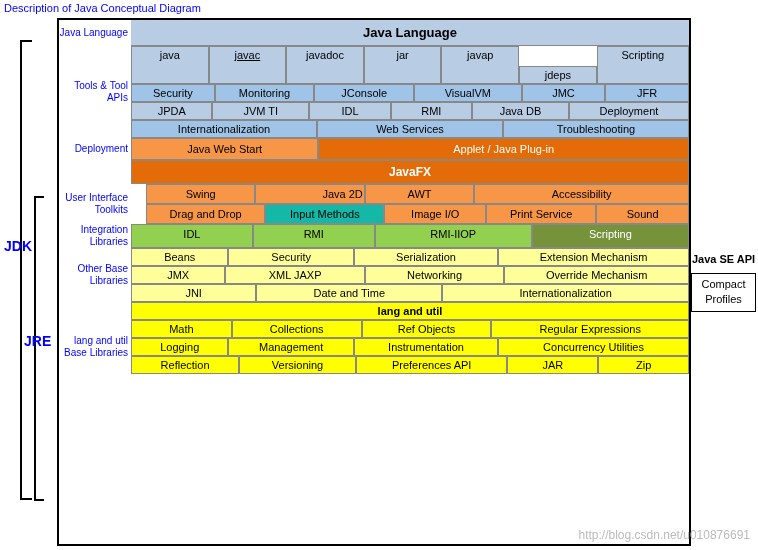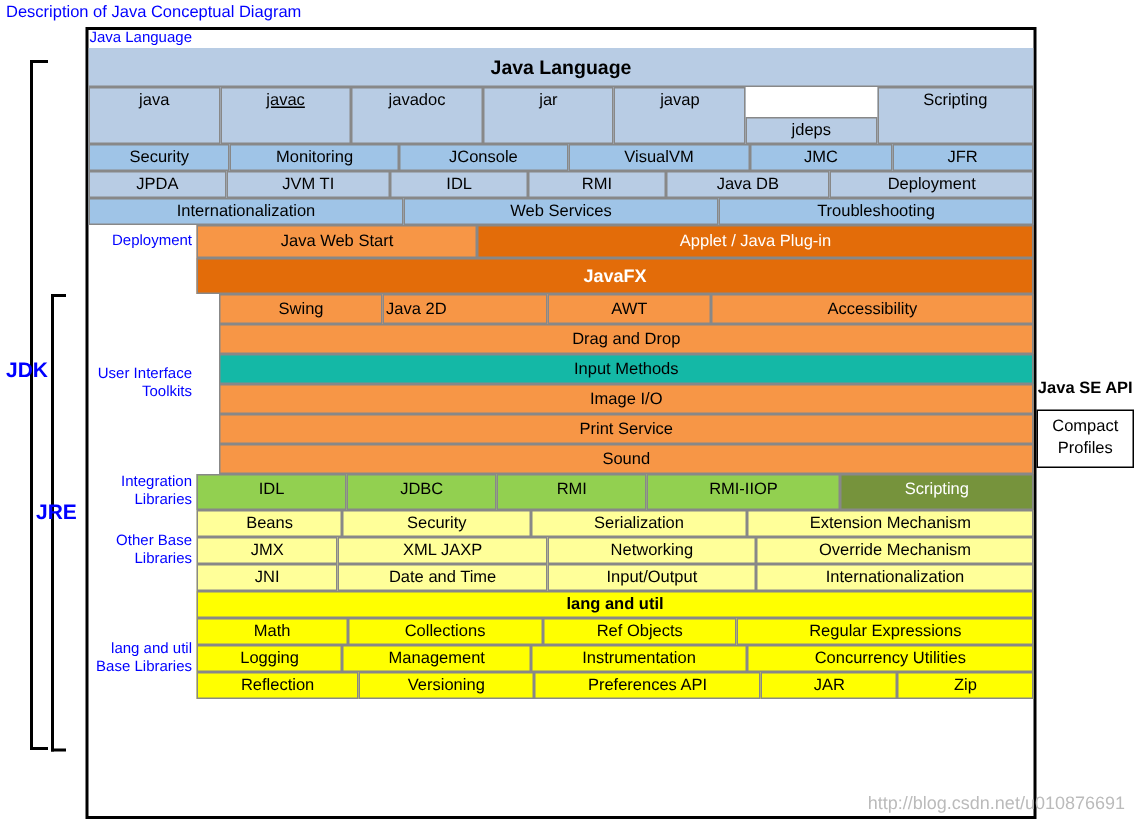--- a/index.html
+++ b/index.html
@@ -22,26 +22,27 @@
 
       <div style="position:absolute; left:18px; top:22px; width:12px; height:460px; border-left:2px solid #000; border-top:2px solid #000; border-bottom:2px solid #000;"></div>
       <div style="position:absolute; left:2px; top:220px; font-weight:bold; font-size:14px; color:#00f;">JDK</div>
 
       <div style="position:absolute; left:32px; top:178px; width:10px; height:305px; border-left:2px solid #000; border-top:2px solid #000; border-bottom:2px solid #000;"></div>
       <div style="position:absolute; left:22px; top:315px; font-weight:bold; font-size:14px; color:#00f;">JRE</div>
     </div>
 
     <div style="flex:1; border:2px solid #000; overflow:hidden;">
 
-      <div style="display:flex; flex-direction:column;">
+      <div style="display:flex; flex-direction:row;">
         <div class="section-label" style="width:72px; font-size:10px; color:#00f; text-align:right; padding-right:3px; display:flex; align-items:center; justify-content:flex-end; line-height:1.2;">Java Language</div>
         <div style="flex:1; background:#b8cce4; text-align:center; font-weight:bold; font-size:13px; padding:5px; border-bottom:1px solid #888;">Java Language</div>
       </div>
 
       <div style="display:flex; flex-direction:row;">
+        <div class="section-label" style="width:72px; font-size:10px; color:#00f; text-align:right; padding-right:3px; display:flex; align-items:center; justify-content:flex-end; line-height:1.2;">Tools &amp; Tool APIs</div>
         <div style="flex:1;">
 
           <div style="display:flex;">
             <div style="flex:1; background:#b8cce4; border:1px solid #888; text-align:center; padding:2px 1px; font-size:11px;">java</div>
             <div style="flex:1; background:#b8cce4; border:1px solid #888; text-align:center; padding:2px 1px; font-size:11px;text-decoration:underline;">javac</div>
             <div style="flex:1; background:#b8cce4; border:1px solid #888; text-align:center; padding:2px 1px; font-size:11px;">javadoc</div>
             <div style="flex:1; background:#b8cce4; border:1px solid #888; text-align:center; padding:2px 1px; font-size:11px;">jar</div>
             <div style="flex:1; background:#b8cce4; border:1px solid #888; text-align:center; padding:2px 1px; font-size:11px;">javap</div>
             <div style="flex:1; background:#b8cce4; border:1px solid #888; text-align:center; padding:2px 1px; font-size:11px;margin-top:20px;">jdeps</div>
             <div style="flex:1.2; background:#b8cce4; border:1px solid #888; text-align:center; padding:2px 1px; font-size:11px;">Scripting</div>
@@ -84,39 +85,38 @@
       <div style="display:flex; flex-direction:row;">
         <div style="width:72px; flex-shrink:0;"></div>
         <div style="flex:1; background:#e36c09; border:1px solid #888; text-align:center; padding:4px 1px; font-size:12px; font-weight:bold; color:#fff;">JavaFX</div>
       </div>
 
       <div style="display:flex; flex-direction:row;">
         <div class="section-label" style="width:72px; font-size:10px; color:#00f; text-align:right; padding-right:3px; display:flex; align-items:center; justify-content:flex-end; line-height:1.2;">User Interface Toolkits</div>
         <div style="flex:1;margin-left:15px;">
           <div style="display:flex;">
             <div style="flex:1; background:#f79646; border:1px solid #888; text-align:center; padding:3px 1px; font-size:11px;">Swing</div>
-            <div style="flex:1; background:#f79646; border:1px solid #888; text-align:left; padding:3px 1px; font-size:11px;">Java 2D</div>
+            <div style="flex:1; background:#f79646; border:1px solid #888; text-align:right; padding:3px 1px; font-size:11px;">Java 2D</div>
             <div style="flex:1; background:#f79646; border:1px solid #888; text-align:center; padding:3px 1px; font-size:11px;">AWT</div>
             <div style="flex:2; background:#f79646; border:1px solid #888; text-align:center; padding:3px 1px; font-size:11px;">Accessibility</div>
           </div>
-          <div style="display:flex;flex-direction:column;">
+          <div style="display:flex;">
             <div style="flex:1.3; background:#f79646; border:1px solid #888; text-align:center; padding:3px 1px; font-size:11px;">Drag and Drop</div>
             <div style="flex:1.3; background:#14b8a6; border:1px solid #888; text-align:center; padding:3px 1px; font-size:11px;">Input Methods</div>
             <div style="flex:1.1; background:#f79646; border:1px solid #888; text-align:center; padding:3px 1px; font-size:11px;">Image I/O</div>
             <div style="flex:1.2; background:#f79646; border:1px solid #888; text-align:center; padding:3px 1px; font-size:11px;">Print Service</div>
             <div style="flex:1; background:#f79646; border:1px solid #888; text-align:center; padding:3px 1px; font-size:11px;">Sound</div>
           </div>
         </div>
       </div>
 
       <div style="display:flex; flex-direction:row;">
         <div class="section-label" style="width:72px; font-size:10px; color:#00f; text-align:right; padding-right:3px; display:flex; align-items:center; justify-content:flex-end; line-height:1.2;">Integration Libraries</div>
         <div style="flex:1; display:flex;">
           <div style="flex:1; background:#92d050; border:1px solid #888; text-align:center; padding:3px 1px; font-size:11px;">IDL</div>
-          <div style="flex:1; background:#92d050; border:1px solid #888; text-align:center; padding:3px 1px; font-size:11px;">JDBC</div>
           <div style="flex:1; background:#92d050; border:1px solid #888; text-align:center; padding:3px 1px; font-size:11px;">RMI</div>
           <div style="flex:1.3; background:#92d050; border:1px solid #888; text-align:center; padding:3px 1px; font-size:11px;">RMI-IIOP</div>
           <div style="flex:1.3; background:#76933c; border:1px solid #888; text-align:center; padding:3px 1px; font-size:11px; color:#fff;">Scripting</div>
         </div>
       </div>
 
       <div style="display:flex; flex-direction:row;">
         <div class="section-label" style="width:72px; font-size:10px; color:#00f; text-align:right; padding-right:3px; display:flex; align-items:center; justify-content:flex-end; line-height:1.2;">Other Base Libraries</div>
         <div style="flex:1;">
           <div style="display:flex;">
@@ -127,21 +127,20 @@
           </div>
           <div style="display:flex;">
             <div style="flex:1; background:#ffff99; border:1px solid #888; text-align:center; padding:2px 1px; font-size:11px;">JMX</div>
             <div style="flex:1.5; background:#ffff99; border:1px solid #888; text-align:center; padding:2px 1px; font-size:11px;">XML JAXP</div>
             <div style="flex:1.5; background:#ffff99; border:1px solid #888; text-align:center; padding:2px 1px; font-size:11px;">Networking</div>
             <div style="flex:2; background:#ffff99; border:1px solid #888; text-align:center; padding:2px 1px; font-size:11px;">Override Mechanism</div>
           </div>
           <div style="display:flex;">
             <div style="flex:1; background:#ffff99; border:1px solid #888; text-align:center; padding:2px 1px; font-size:11px;">JNI</div>
             <div style="flex:1.5; background:#ffff99; border:1px solid #888; text-align:center; padding:2px 1px; font-size:11px;">Date and Time</div>
-            <div style="flex:1.5; background:#ffff99; border:1px solid #888; text-align:center; padding:2px 1px; font-size:11px;">Input/Output</div>
             <div style="flex:2; background:#ffff99; border:1px solid #888; text-align:center; padding:2px 1px; font-size:11px;">Internationalization</div>
           </div>
         </div>
       </div>
 
       <div style="display:flex; flex-direction:row;">
         <div style="width:72px; flex-shrink:0;"></div>
         <div style="flex:1; background:#ffff00; border:1px solid #888; text-align:center; padding:2px 1px; font-size:11px; font-weight:bold;">lang and util</div>
       </div>
 

